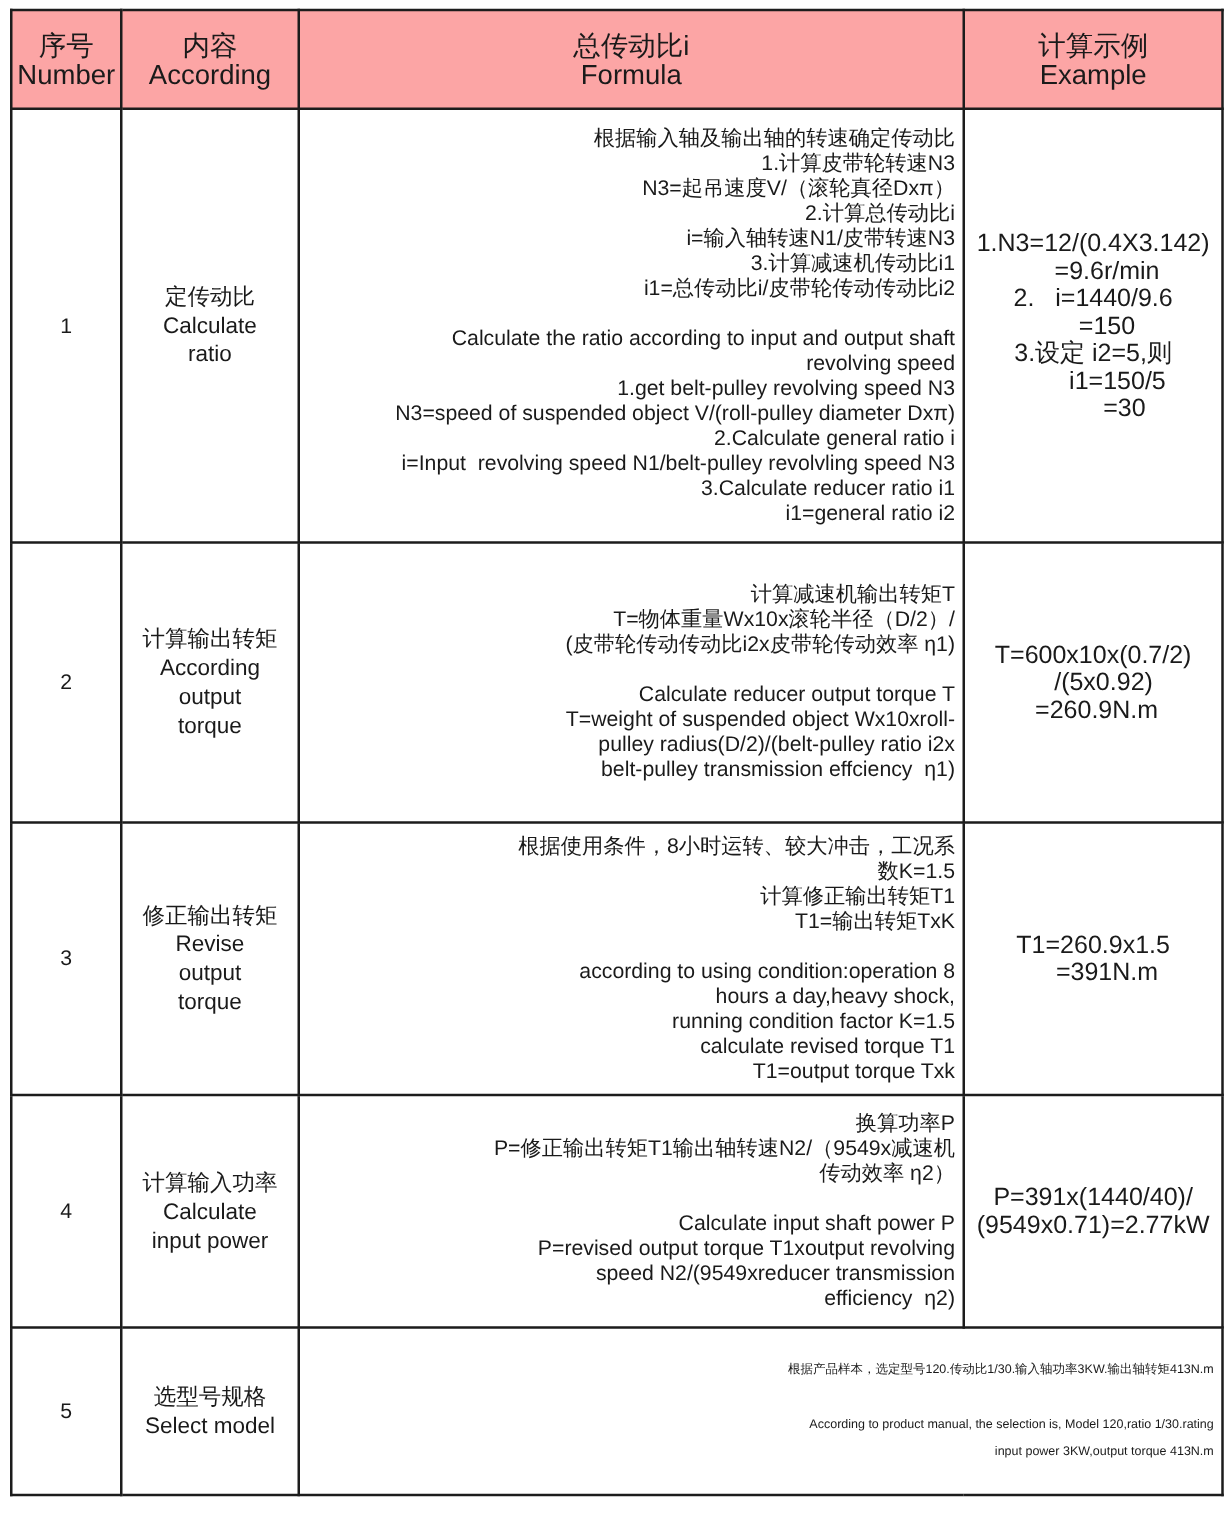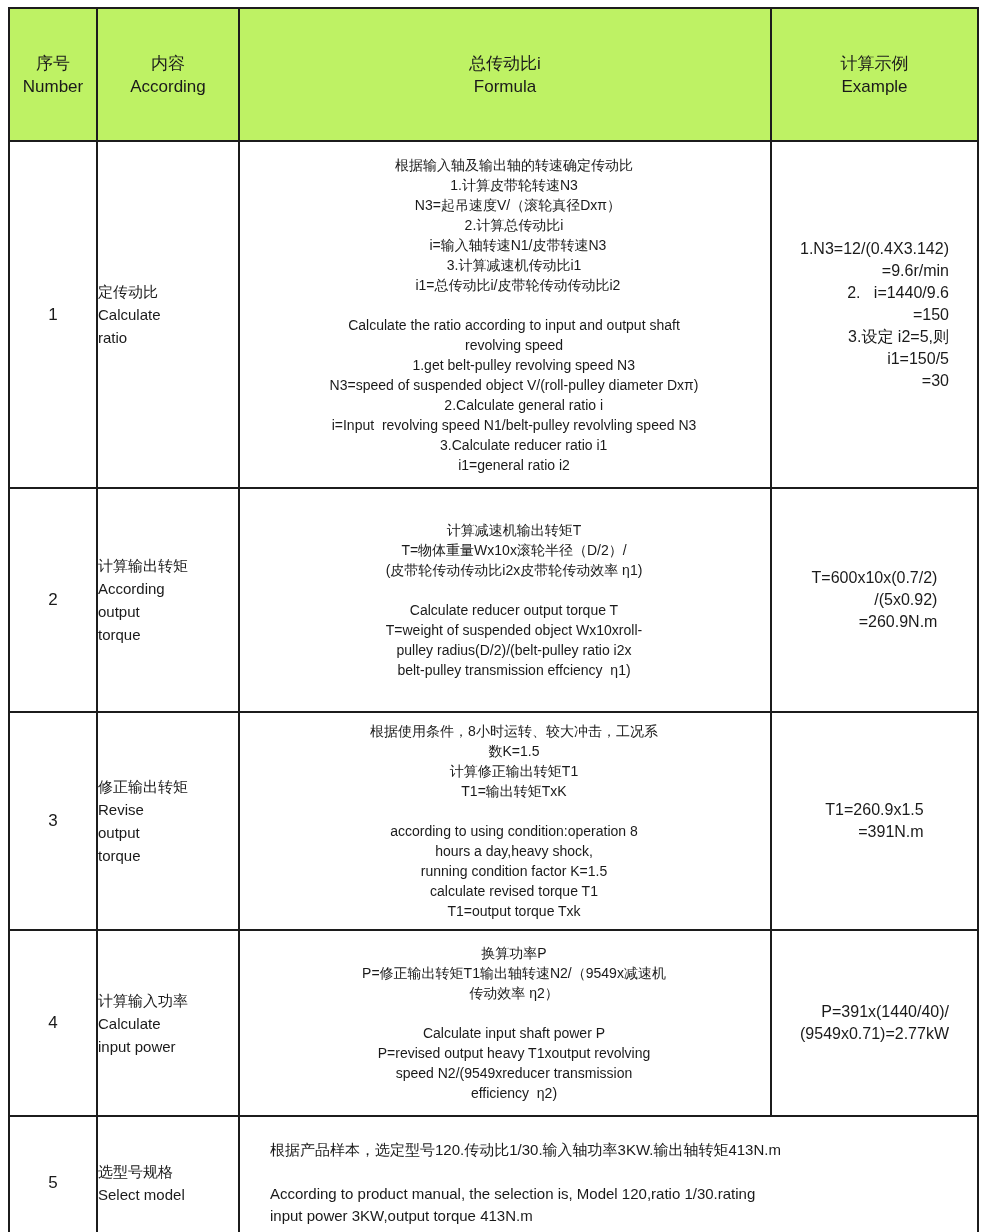--- a/index.html
+++ b/index.html
@@ -20,75 +20,76 @@
     border-collapse: collapse;
     table-layout: fixed;
     width: 969px;
   }
   .calc-table th, .calc-table td {
     border: 2px solid #1c1c1c;
     padding: 0;
     box-sizing: border-box;
   }
   thead th {
-    background: #bef264;
-    height: 133px;
+    background: #fca5a5;
+    height: 79px;
     font-weight: normal;
-    font-size: 17px;
+    font-size: 22px;
     line-height: 23px;
     white-space: pre-line;
     text-align: center;
     vertical-align: middle;
   }
   td.num {
     text-align: center;
     vertical-align: middle;
     font-size: 17px;
   }
   td.contents {
-    text-align: left;
+    text-align: center;
     vertical-align: middle;
     white-space: pre-line;
-    font-size: 15px;
+    font-size: 18px;
     line-height: 23px;
   }
   td.formula {
     vertical-align: middle;
     text-align: left;
     padding: 8px 6px 8px 24px;
   }
   td.formula .preblock {
     display: block;
     white-space: pre;
-    font-size: 14px;
+    font-size: 17px;
     line-height: 20px;
-    text-align: center;
+    text-align: right;
   }
   td.example {
     text-align: center;
     vertical-align: middle;
     padding: 4px;
   }
   td.example .preblock {
     display: inline-block;
     white-space: pre;
-    text-align: right;
-    font-size: 16px;
+    text-align: center;
+    font-size: 20px;
     line-height: 22px;
   }
   td.merged {
     vertical-align: middle;
     text-align: left;
     padding: 8px 6px 8px 30px;
   }
   td.merged .preblock {
     display: block;
     white-space: pre;
-    font-size: 15px;
+    font-size: 10px;
     line-height: 22px;
+    text-align: right;
   }
   tr.r1 { height: 347px; }
   tr.r2 { height: 224px; }
   tr.r3 { height: 217px; }
   tr.r4 { height: 186px; }
   tr.r5 { height: 134px; }
 </style>
 </head>
 <body>
 
@@ -189,21 +190,21 @@
         <td class="num">4</td>
         <td class="contents">计算输入功率
 Calculate
 input power</td>
         <td class="formula">
             <span class="preblock">换算功率P
 P=修正输出转矩T1输出轴转速N2/（9549x减速机
 传动效率 η2）
 
 Calculate input shaft power P
-P=revised output heavy T1xoutput revolving
+P=revised output torque T1xoutput revolving
 speed N2/(9549xreducer transmission
 efficiency  η2)</span>
           </td>
         <td class="example"><span class="preblock">P=391x(1440/40)/
 (9549x0.71)=2.77kW</span></td>
       </tr>
       <tr class="r5">
         <td class="num">5</td>
         <td class="contents">选型号规格
 Select model</td>

